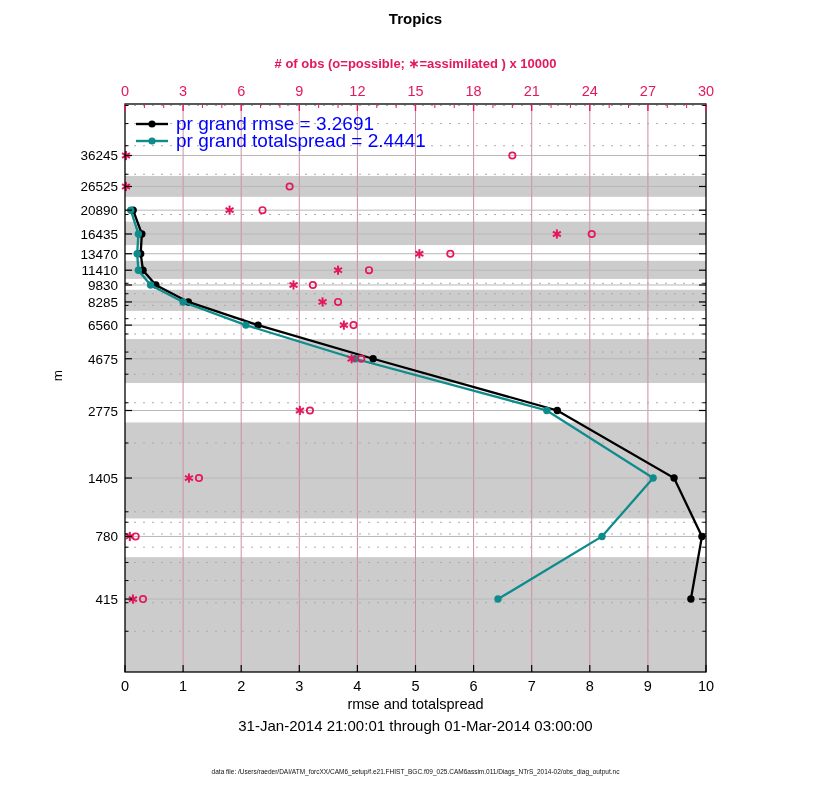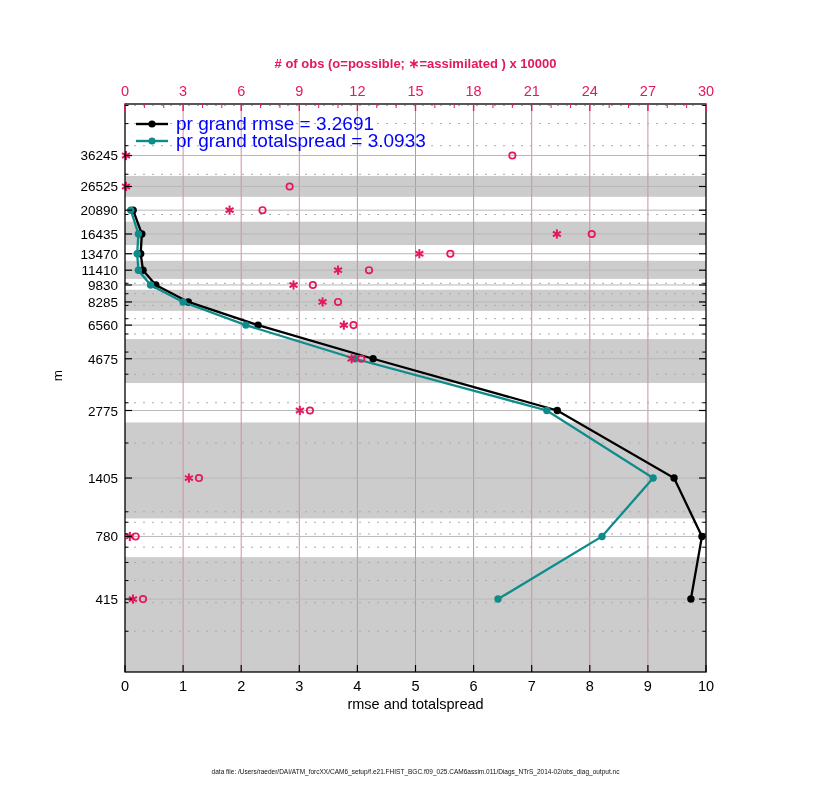--- a/index.html
+++ b/index.html
@@ -22,20 +22,21 @@
        font-size:15px;color:#000;}
   #y-axis-label{position:absolute;left:52px;top:368px;font-size:13.5px;color:#000;
        transform:rotate(-90deg);}
   #footer-text{position:absolute;left:0;width:831px;text-align:center;top:768px;
        font-size:6.5px;color:#111;}
 </style>
 </head>
 <body>
 
 <div id="figure">
+  <div class="ttl" id="fig-title">Tropics</div>
   <div id="top-axis-label" style="color: rgb(228, 24, 92);"># of obs (o=possible; ∗=assimilated ) x 10000</div>
 
   <svg id="chart-svg" width="830" height="800">
       <rect x="125" y="175.93108500513705" width="581" height="20.8905160827982" fill="#cccccc"></rect>
       <rect x="125" y="221.70193970538247" width="581" height="23.35181502733525" fill="#cccccc"></rect>
       <rect x="125" y="260.82485850519885" width="581" height="18.093006352543455" fill="#cccccc"></rect>
       <rect x="125" y="289.74349553262823" width="581" height="21.16919526187769" fill="#cccccc"></rect>
       <rect x="125" y="339.0688373337812" width="581" height="43.96219915177136" fill="#cccccc"></rect>
       <rect x="125" y="422.45799219988606" width="581" height="95.99870506692724" fill="#cccccc"></rect>
       <rect x="125" y="557.1665986555834" width="581" height="114.83340134441664" fill="#cccccc"></rect>
@@ -325,20 +326,21 @@
         <line x1="1" y1="6" x2="33" y2="6" stroke-width="2.4" stroke="#000000"></line>
         <circle cx="17" cy="6" r="3.6" fill="#000000"></circle>
       </svg>
       <span class="legend-label" style="color: rgb(0, 0, 255);">pr grand rmse = 3.2691</span>
     </div>
     <div class="legend-row">
       <svg width="34" height="12">
         <line x1="1" y1="6" x2="33" y2="6" stroke-width="2.4" stroke="#0e8c8c"></line>
         <circle cx="17" cy="6" r="3.6" fill="#0e8c8c"></circle>
       </svg>
-      <span class="legend-label" style="color: rgb(0, 0, 255);">pr grand totalspread = 3.0933</span>
+      <span class="legend-label" style="color: rgb(0, 0, 255);">pr grand totalspread = 2.4441</span>
     </div>
   </div>
 
   <div id="y-axis-label">m</div>
   <div id="x-axis-label">rmse and totalspread</div>
+  <div id="date-range">31-Jan-2014 21:00:01 through 01-Mar-2014 03:00:00</div>
   <div id="footer-text">data file: /Users/raeder/DAI/ATM_forcXX/CAM6_setup/f.e21.FHIST_BGC.f09_025.CAM6assim.011/Diags_NTrS_2014-02/obs_diag_output.nc</div>
 </div>
 
 </body></html>

